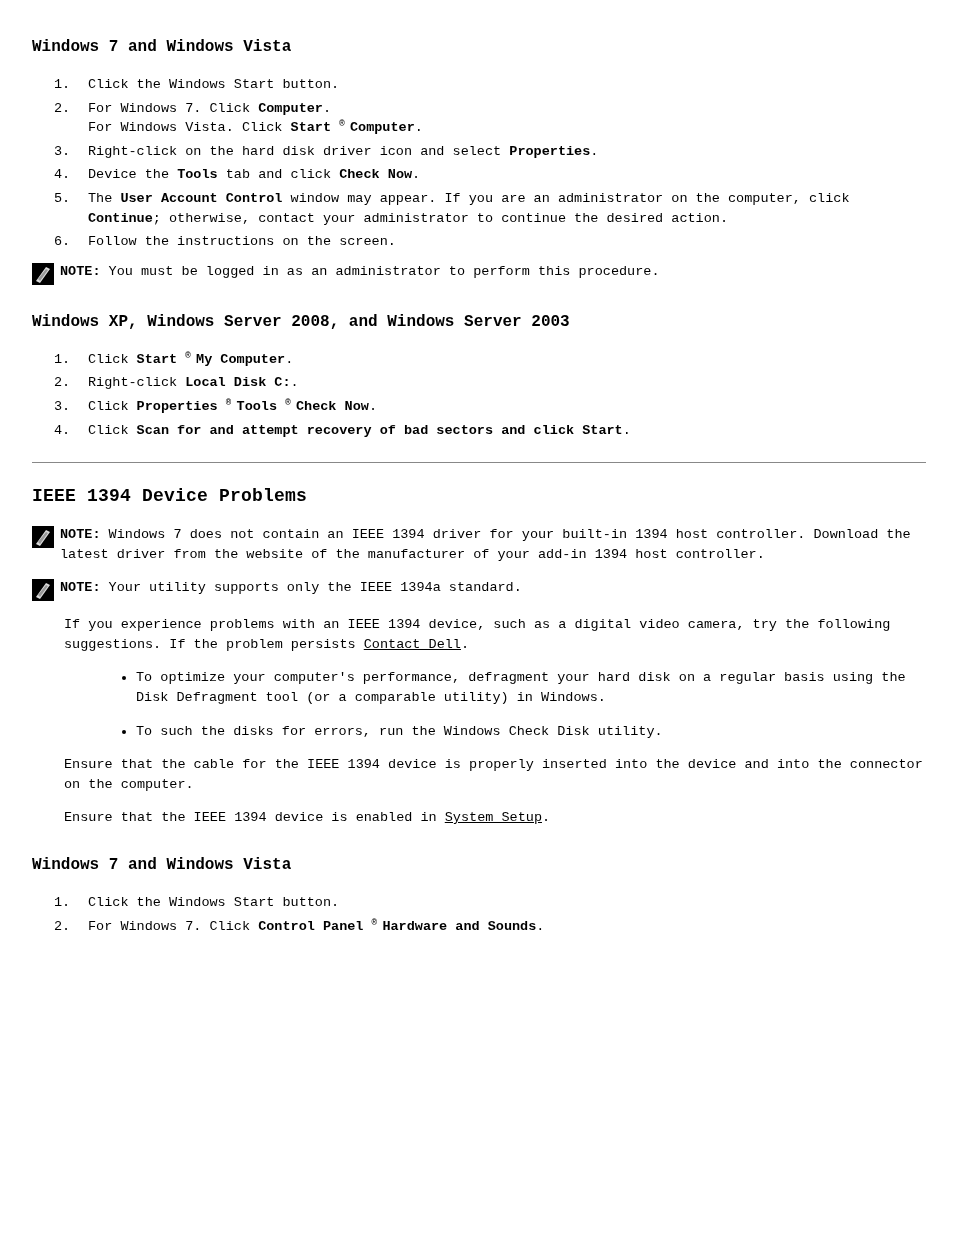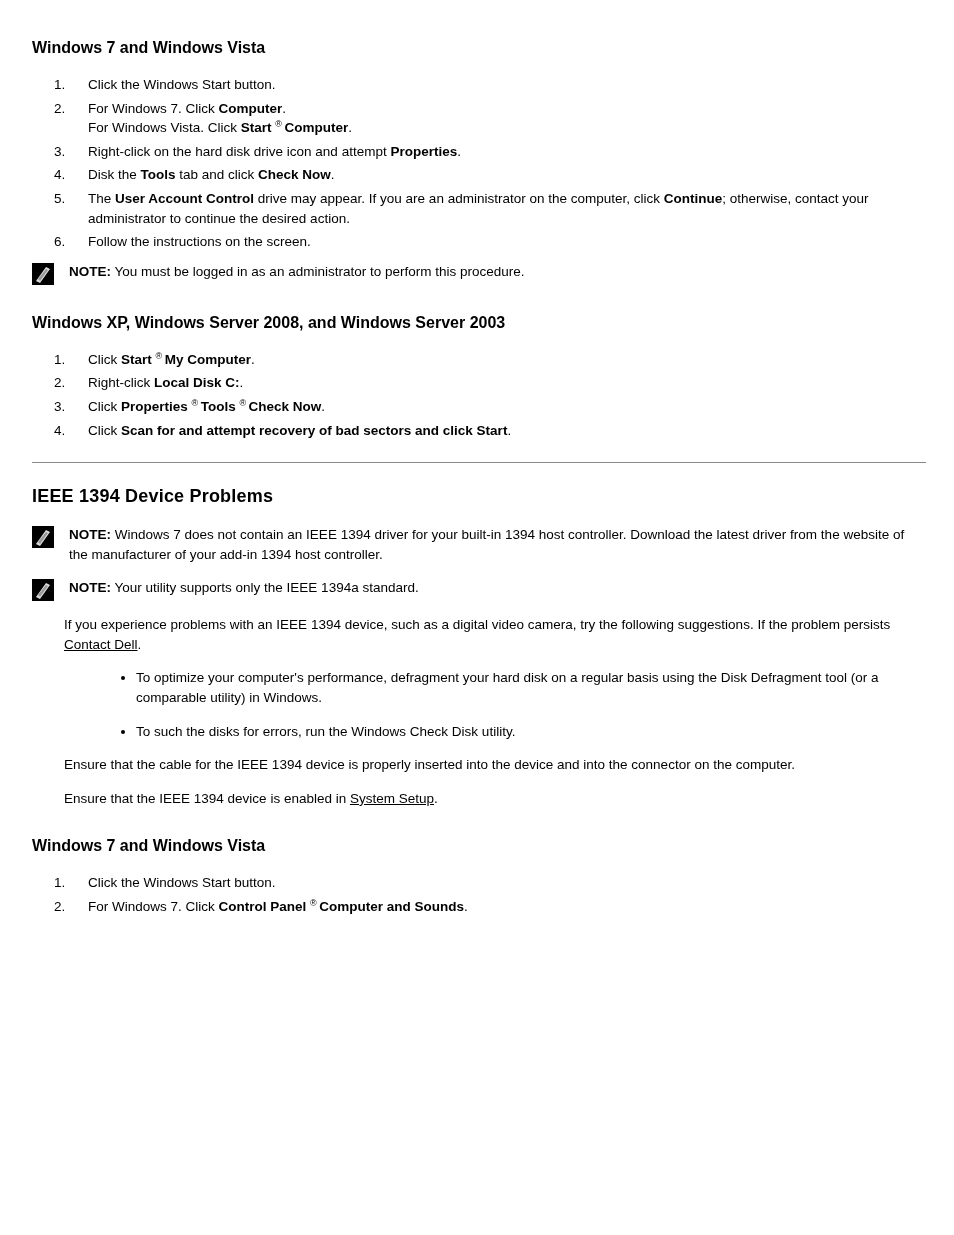--- a/index.html
+++ b/index.html
@@ -169,34 +169,34 @@
   
 
 </div>
 
 <style>
   .page2 {
     width: 954px;
     position: absolute;
     top:0; left:0; right:0;
     margin: 0 auto;
-    font-family: Liberation Sans, sans-serif;
+    font-family: Liberation Mono, monospace;
     color: #000;
     box-sizing: border-box;
     padding: 36px 28px 0 32px;
     font-size: 13.5px;
     line-height: 1.45;
   }
   .page2 .heading { font-weight:bold; font-size:16px; margin:26px 0 16px 0; }
   .page2 .heading.first { margin-top:0; }
   .page2 .step { display:flex; margin-bottom:4px; }
   .page2 .step .num { width:56px; flex:0 0 56px; padding-left:22px; box-sizing:border-box; }
   .page2 .step .txt { flex:1; }
   .page2 .sup { font-size:9px; vertical-align:super; line-height:0; }
-  .page2 .note-row { display:flex; align-items:flex-start; margin:10px 0 14px 0;gap:9px; }
+  .page2 .note-row { display:flex; align-items:flex-start; margin:10px 0 14px 0; }
   .page2 .note-icon { width:22px; height:22px; flex:0 0 22px; margin-right:6px; margin-top:1px; }
   .page2 .note-icon svg { display:block; width:22px; height:22px; }
   .page2 .note-text .bold { font-weight:bold; }
   .page2 .hr { border:none; border-top:1px solid #888; margin:22px 0 0 0; }
   .page2 .section-title { font-weight:bold; font-size:18px; margin:20px 0 16px 0; }
   .page2 .para { margin-bottom:14px;margin-left:32px; }
   .page2 .link { text-decoration:underline; }
   .page2 .bullets { margin:0 0 14px 0; padding:0 0 0 104px; list-style:disc; }
   .page2 .bullets li { margin-bottom:14px; padding-right:10px; }
 </style>
@@ -212,33 +212,33 @@
   <div class="step">
     <div class="num">2.</div>
     <div class="txt">
       <span>For Windows 7. Click </span><b>Computer</b><span>.</span><br>
       <span>For Windows Vista. Click </span><b>Start </b><span class="sup">® </span><b>Computer</b><span>.</span>
     </div>
   </div>
   <div class="step">
     <div class="num">3.</div>
     <div class="txt">
-      <span>Right-click on the hard disk drive icon and attempt </span><b>Properties</b><span>.</span>
+      <span>Right-click on the hard disk driver icon and select </span><b>Properties</b><span>.</span>
     </div>
   </div>
   <div class="step">
     <div class="num">4.</div>
     <div class="txt">
-      <span>Disk the </span><b>Tools</b><span> tab and click </span><b>Check Now</b><span>.</span>
+      <span>Device the </span><b>Tools</b><span> tab and click </span><b>Check Now</b><span>.</span>
     </div>
   </div>
   <div class="step">
     <div class="num">5.</div>
     <div class="txt">
-      <span>The </span><b>User Account Control</b><span> drive may appear. If you are an administrator on the computer, click </span><b>Continue</b><span>; otherwise, contact your administrator to continue the desired action.</span>
+      <span>The </span><b>User Account Control</b><span> window may appear. If you are an administrator on the computer, click </span><b>Continue</b><span>; otherwise, contact your administrator to continue the desired action.</span>
     </div>
   </div>
   <div class="step">
     <div class="num">6.</div>
     <div class="txt">Follow the instructions on the screen.</div>
   </div>
 
   <div class="note-row">
     <span class="note-icon">
       <svg viewBox="0 0 22 22">
@@ -329,17 +329,17 @@
 
   <div class="heading">Windows 7 and Windows Vista</div>
 
   <div class="step">
     <div class="num">1.</div>
     <div class="txt">Click the Windows Start button.</div>
   </div>
   <div class="step">
     <div class="num">2.</div>
     <div class="txt">
-      <span>For Windows 7. Click </span><b>Control Panel </b><span class="sup">® </span><b>Computer and Sounds</b><span>.</span>
+      <span>For Windows 7. Click </span><b>Control Panel </b><span class="sup">® </span><b>Hardware and Sounds</b><span>.</span>
     </div>
   </div>
 
 </div>
 
 </body></html>

